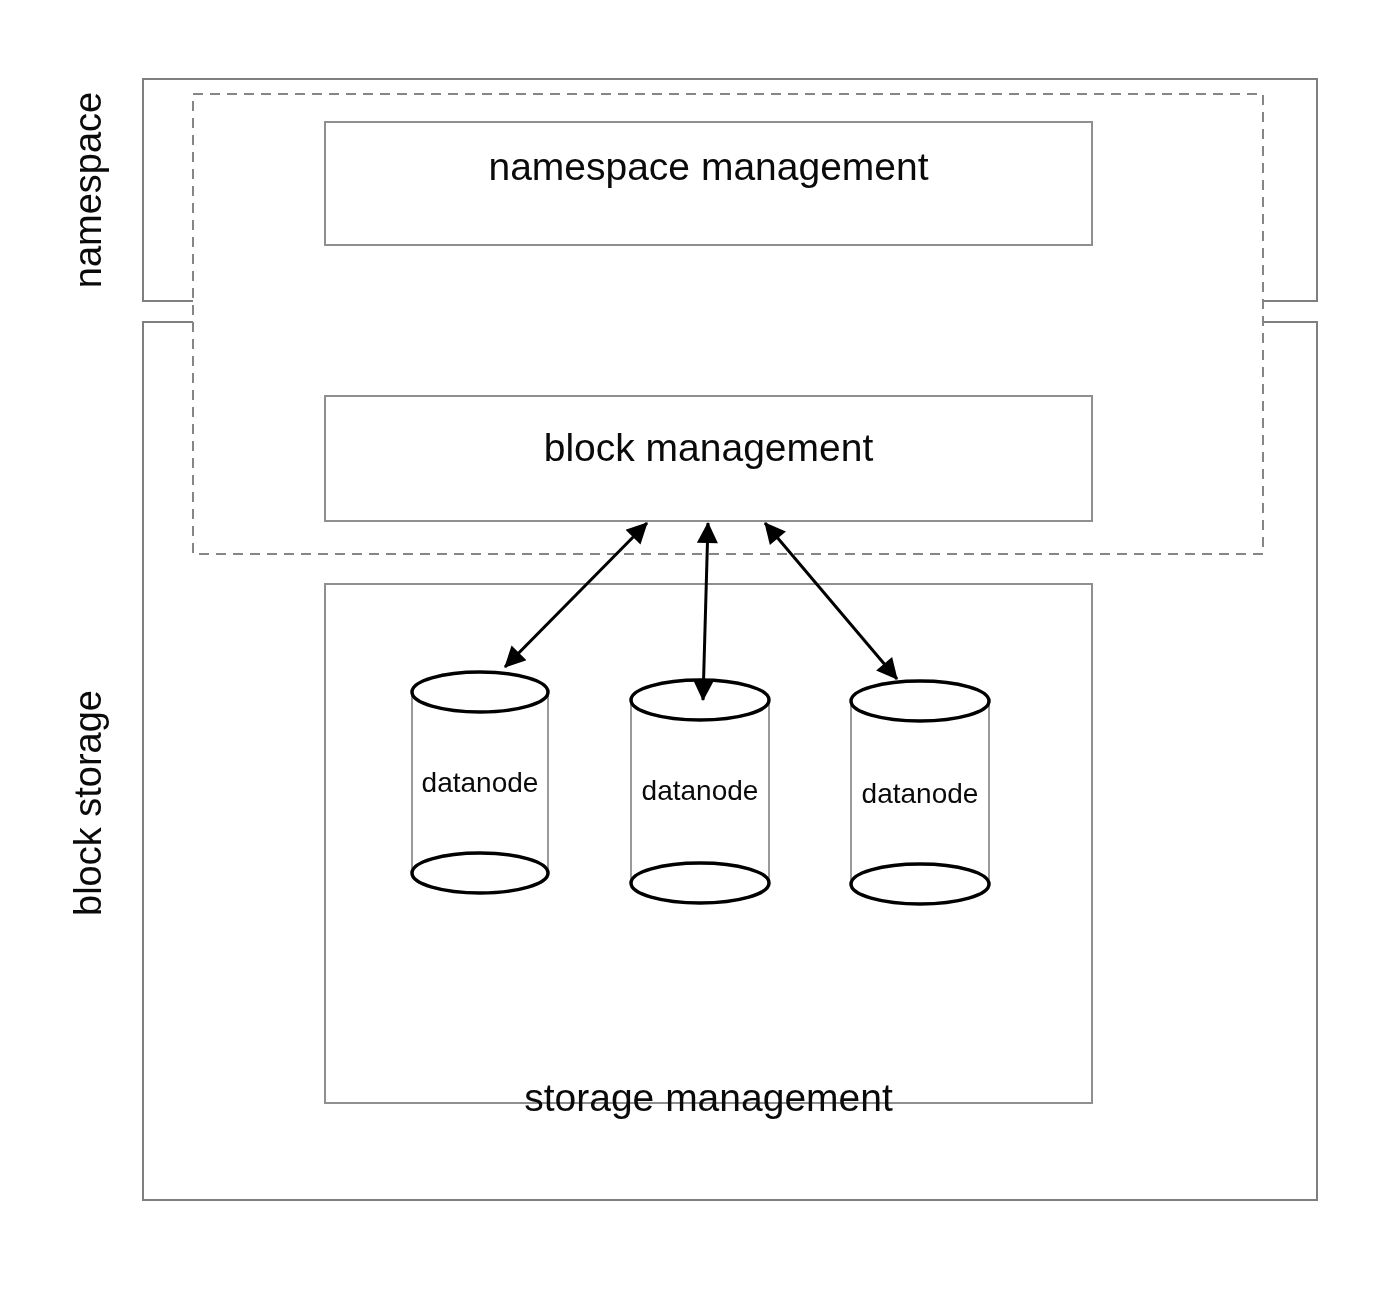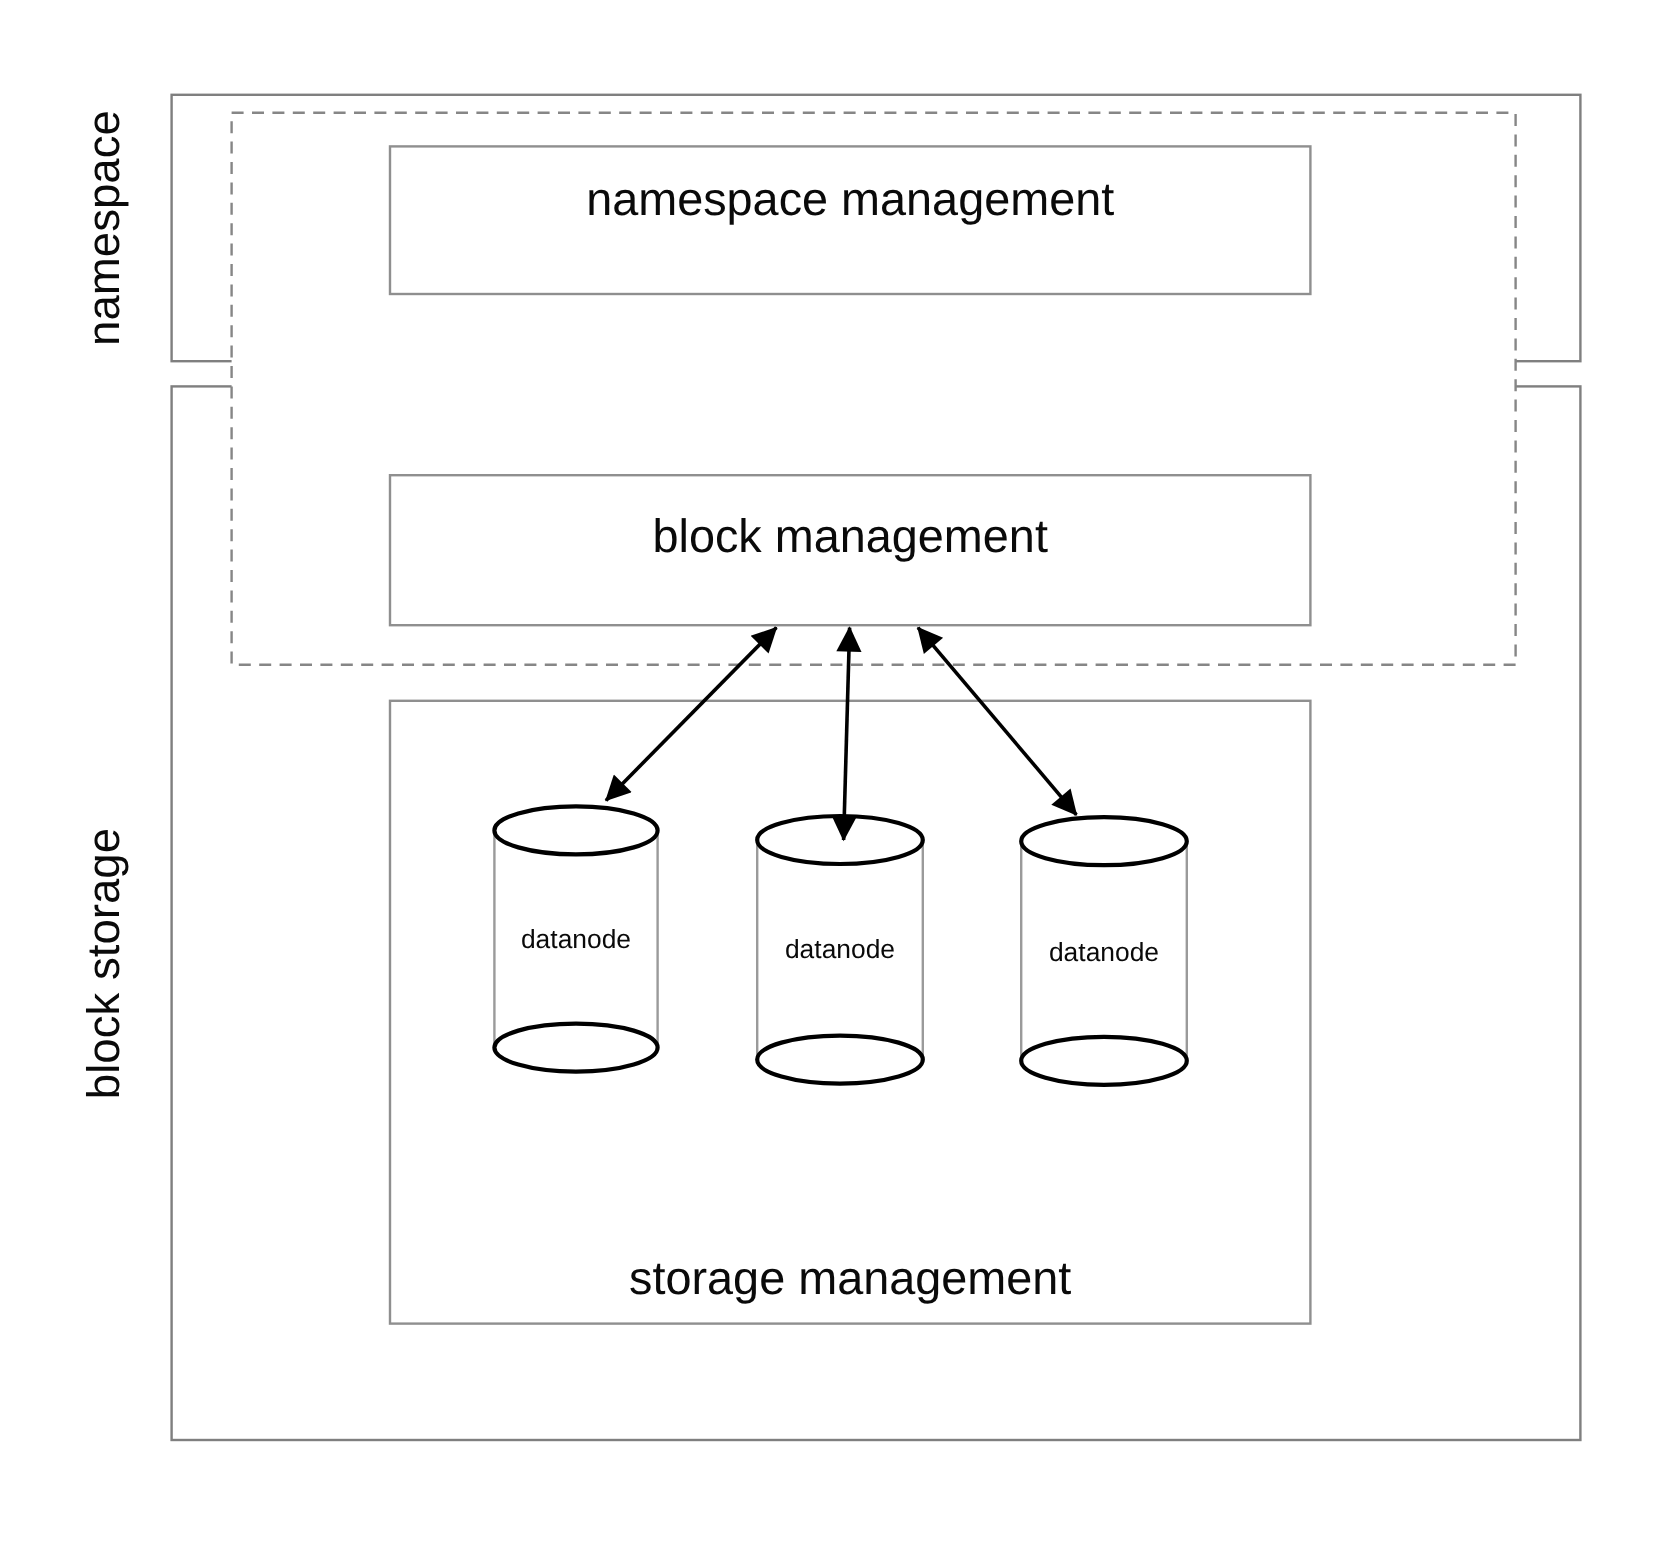--- a/index.html
+++ b/index.html
@@ -30,24 +30,24 @@
     transform: translate(-50%, -50%) rotate(-90deg);
   }
   .vlabel.ns { left: 88px; top: 190px; }
   .vlabel.bs { left: 88px; top: 803px; }
   .box-label {
     display: flex; align-items: center; justify-content: center;
     font-size: 39px; white-space: nowrap;
   }
   .box-label.ns  { left: 325px; top: 122px;  width: 767px; height: 89px; }
   .box-label.blk { left: 325px; top: 396px;  width: 767px; height: 103px; }
-  .box-label.sto { left: 325px; top: 1036px; width: 767px; height: 60px; }
+  .box-label.sto { left: 325px; top: 1068px; width: 767px; height: 60px; }
   .dn-label {
     display: flex; align-items: center; justify-content: center;
-    font-size: 22px; white-space: nowrap;
+    font-size: 28px; white-space: nowrap;
     width: 160px; height: 36px;
   }
   .dn-label.d1 { left: 400px; top: 765px; }
   .dn-label.d2 { left: 620px; top: 773px; }
   .dn-label.d3 { left: 840px; top: 776px; }
 </style>
 </head>
 <body>
 
 <div class="canvas">

